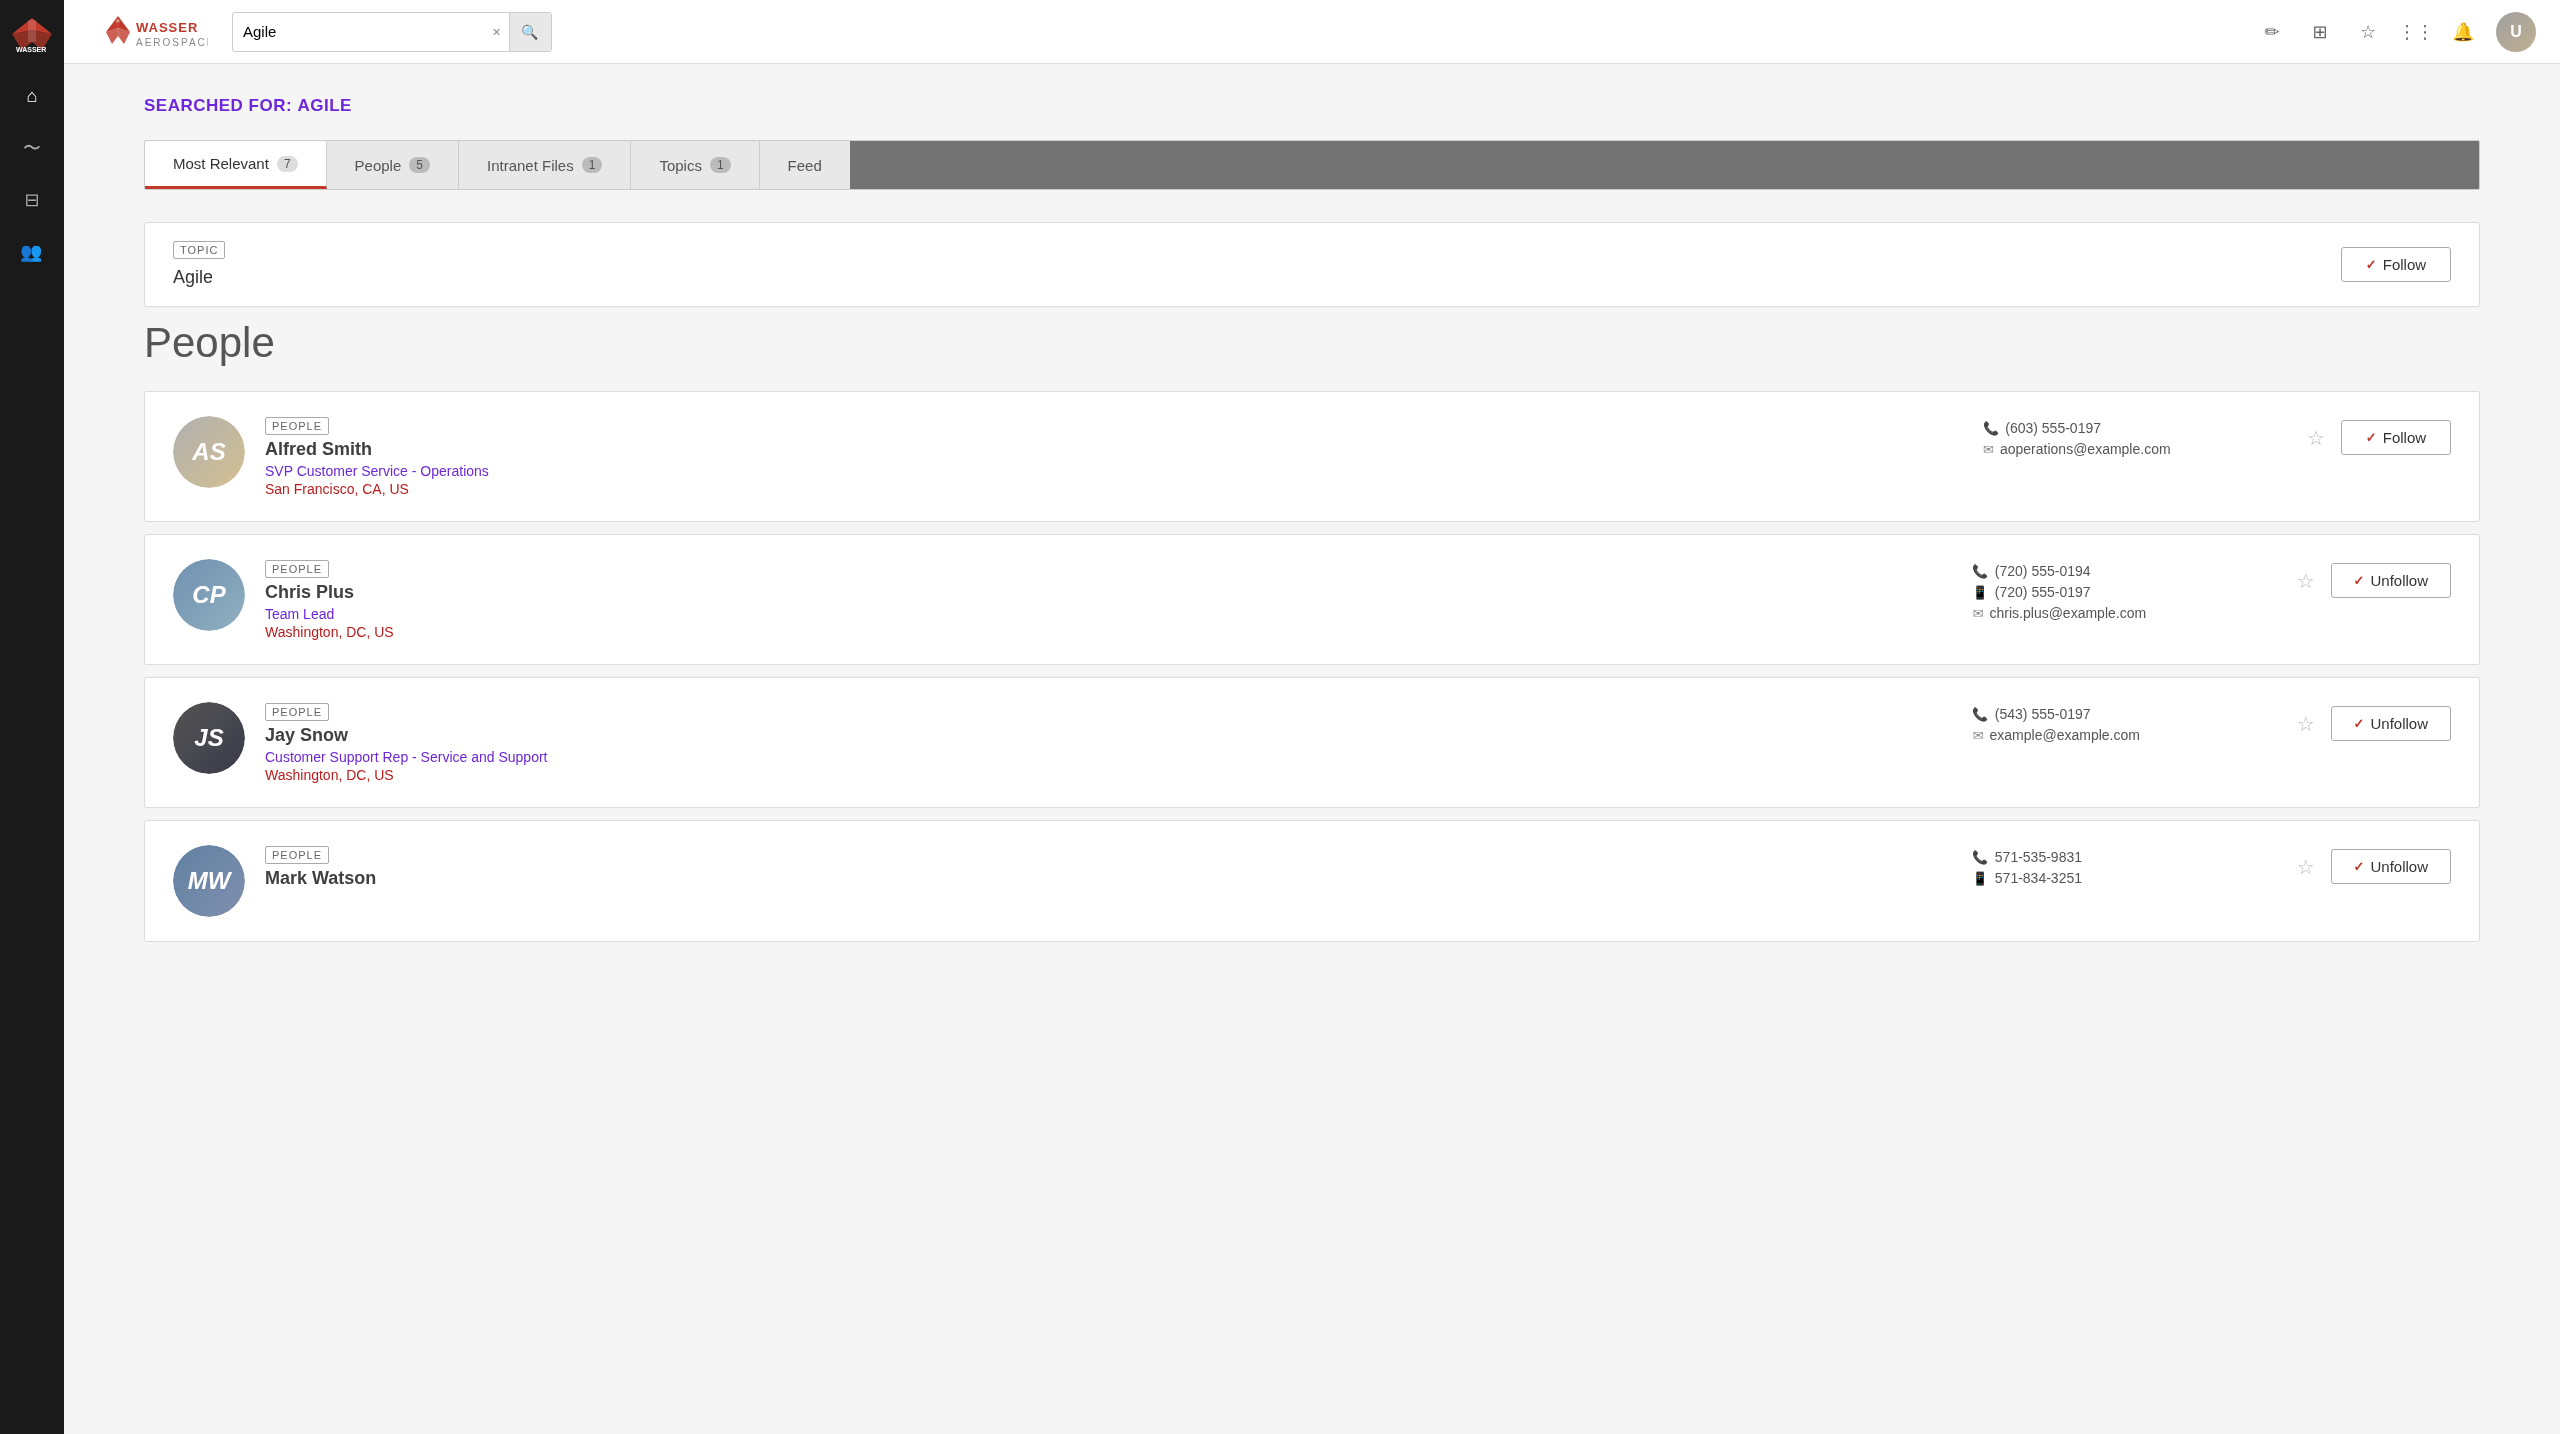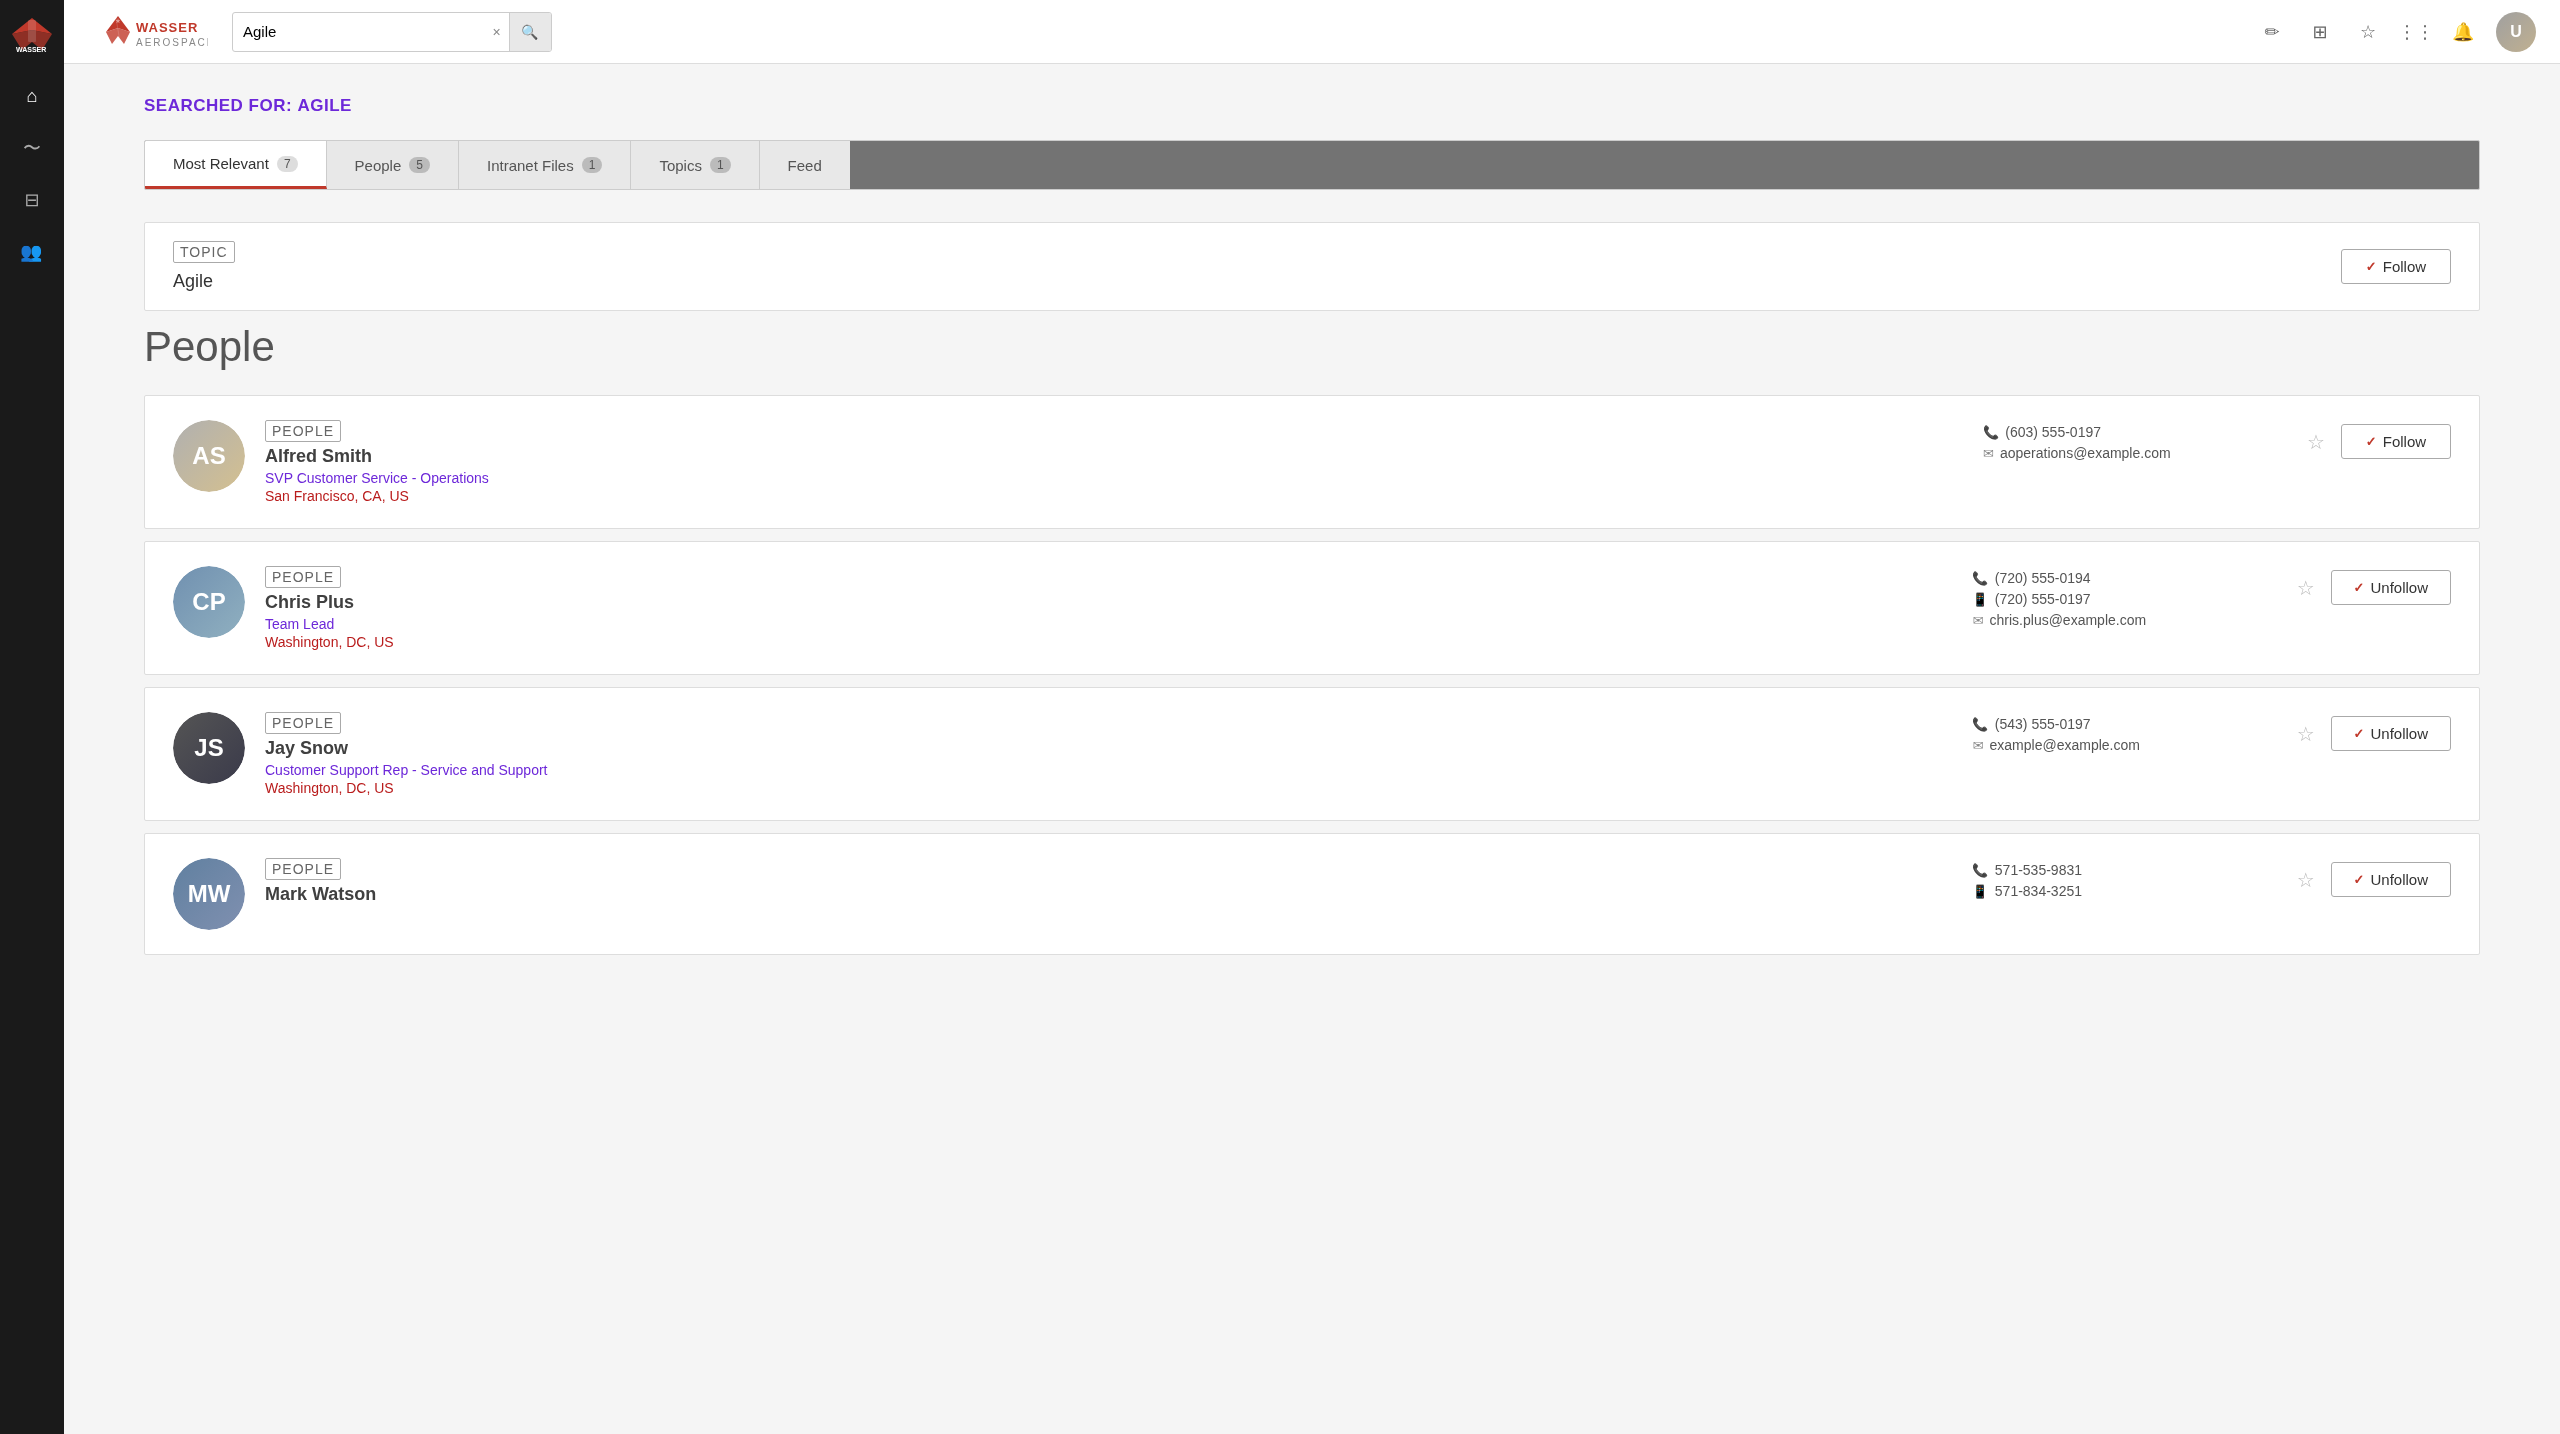--- a/index.html
+++ b/index.html
@@ -210,21 +210,21 @@
       display: flex;
       align-items: center;
       justify-content: space-between;
       padding: 18px 28px;
     }
     .topic-left { display: flex; flex-direction: column; gap: 4px; }
     .badge {
       display: inline-block;
       border: 1px solid #aaa;
       color: #666;
-      font-size: 14px;
+      font-size: 11px;
       letter-spacing: 1px;
       padding: 2px 6px;
       border-radius: 2px;
       text-transform: uppercase;
       margin-bottom: 4px;
     }
     .topic-name {
       font-size: 18px;
       color: #333;
     }
@@ -240,20 +240,21 @@
     .person-avatar-img {
       width: 100%;
       height: 100%;
       border-radius: 50%;
       display: flex;
       align-items: center;
       justify-content: center;
       font-size: 24px;
       font-weight: bold;
       color: #fff;
+      font-style: italic;
     }
     .avatar-alfred { background: linear-gradient(135deg, #b0b0b0 0%, #d4c090 100%); }
     .avatar-chris { background: linear-gradient(135deg, #7090b0 0%, #90b0c0 100%); }
     .avatar-jay { background: linear-gradient(135deg, #555 0%, #3a3a4a 100%); }
     .avatar-mark { background: linear-gradient(135deg, #6080a0 0%, #8090b0 100%); }
 
     .person-info { flex: 1; }
     .person-badge { margin-bottom: 4px; }
     .person-name {
       font-size: 18px;

